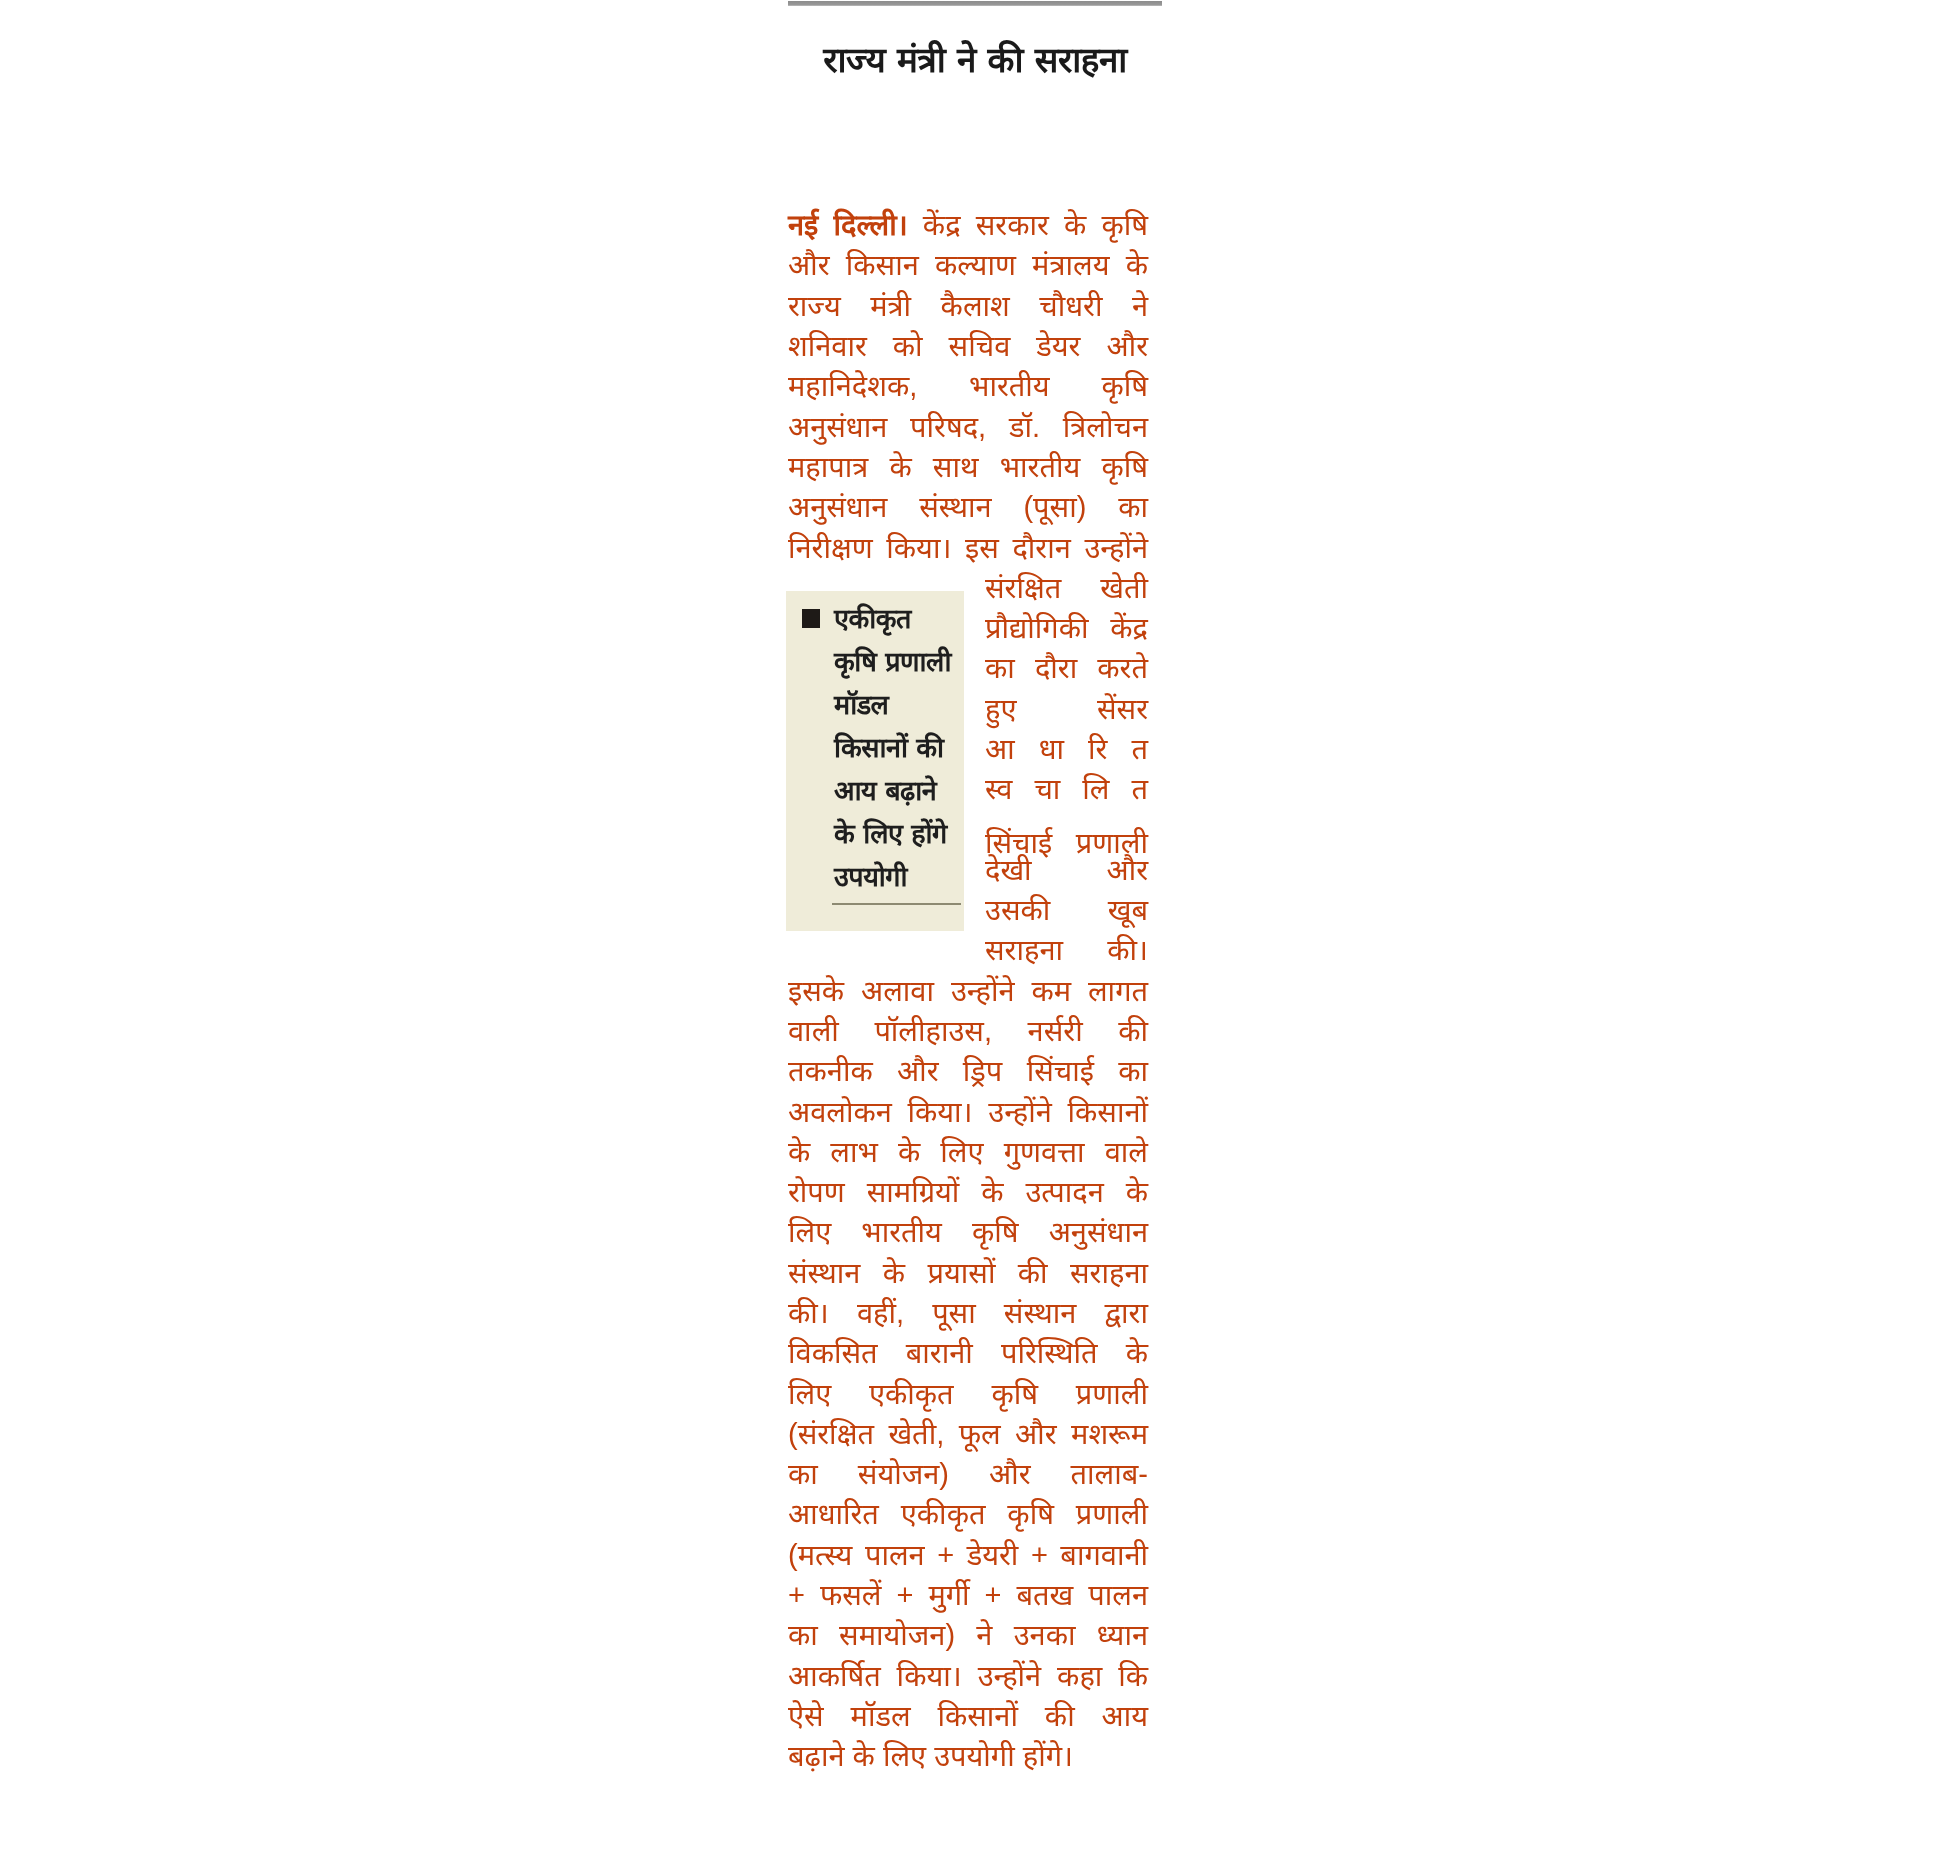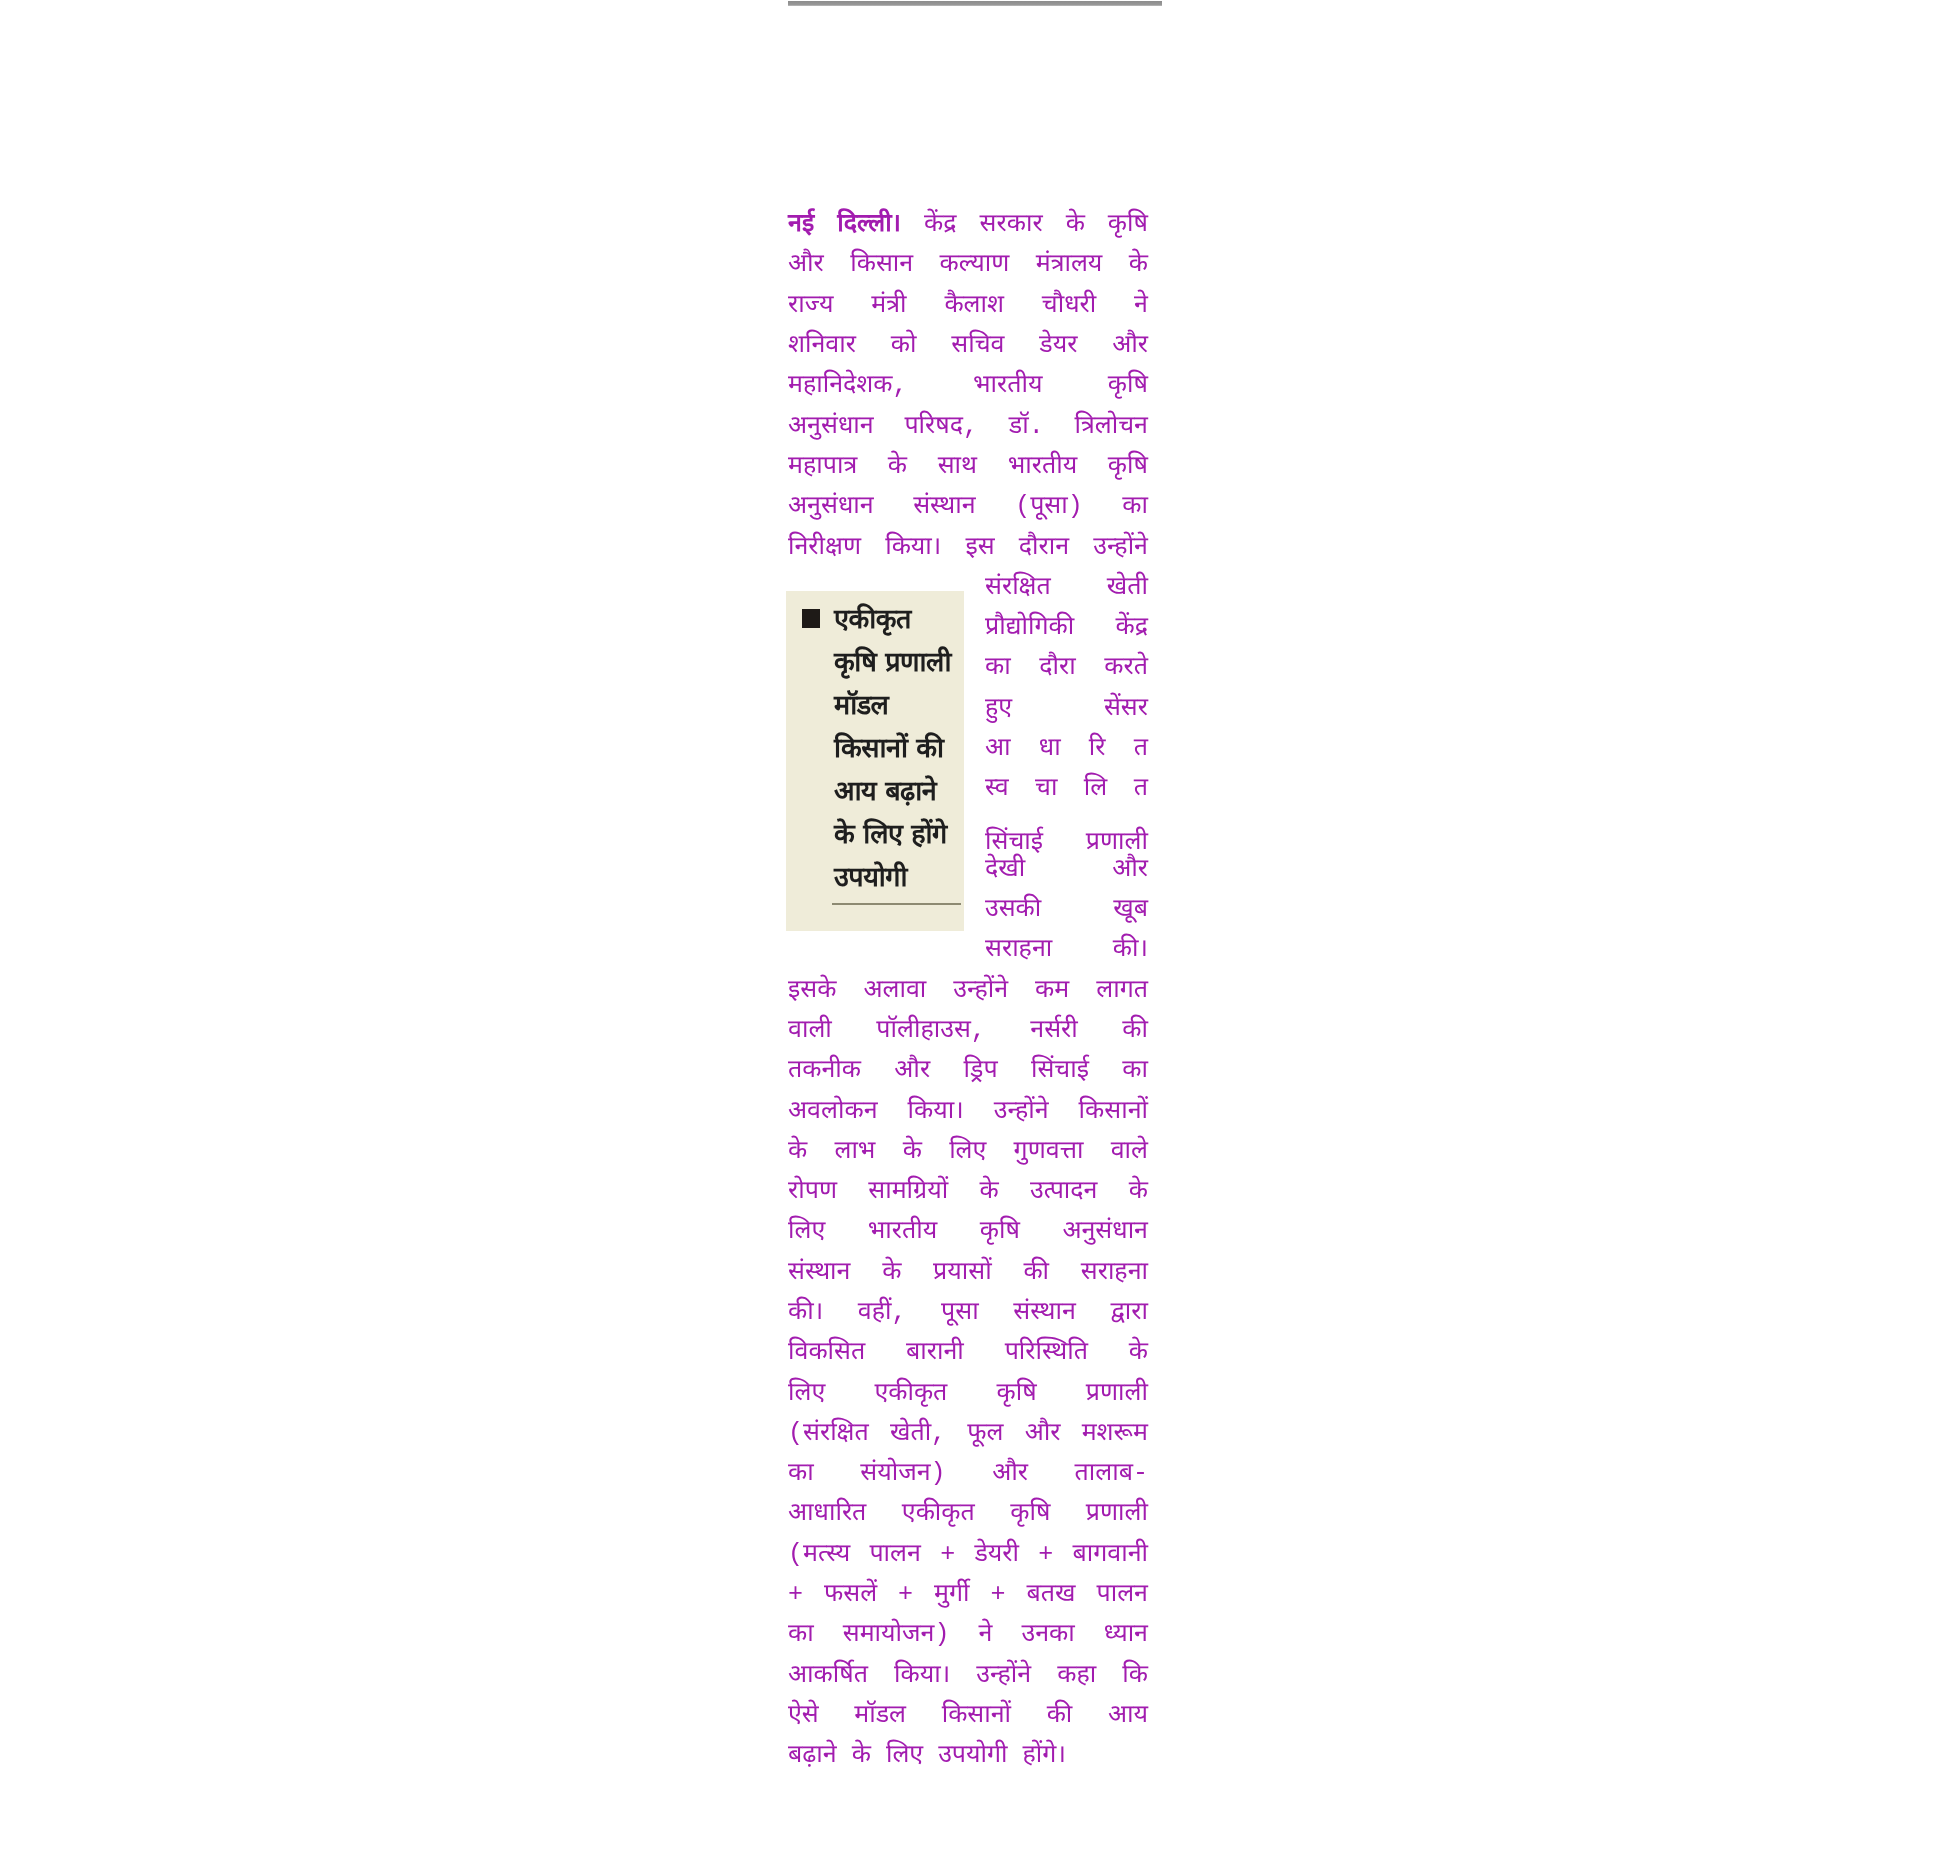--- a/index.html
+++ b/index.html
@@ -46,26 +46,26 @@
     position: absolute;
     left: 0;
     top: 0;
     width: 100%;
     height: 100%;
   }
   .bl {
     position: absolute;
     height: 40px;
     line-height: 40px;
-    font-size: 25px;
+    font-size: 29px;
     white-space: nowrap;
     text-align: justify;
     text-align-last: justify;
-    color: #a21caf;
-    font-family: Liberation Mono, monospace;
+    color: #c2410c;
+    font-family: Liberation Sans, sans-serif;
   }
   .bl.last {
     text-align-last: left;
   }
   .bl.full { left: 788px; width: 360px; }
   .bl.wrap { left: 985px; width: 163px; }
   .dateline {
     font-weight: bold;
   }
   .callout {
@@ -109,20 +109,21 @@
     height: 1.6px;
     background: #8d8a72;
   }
 </style>
 </head>
 <body>
 
 <div class="top-rule"></div>
 
 <h1 class="headline">
+  <span class="hl-line">राज्य मंत्री ने की सराहना</span>
 </h1>
 
 <div class="body-lines" id="body-lines">
     <div class="bl full" style="top: 205px;"><span class="dateline">नई दिल्ली।</span><span> केंद्र सरकार के कृषि</span></div>
     <div class="bl full" style="top: 245px;"><span>और किसान कल्याण मंत्रालय के</span></div>
     <div class="bl full" style="top: 286px;"><span>राज्य मंत्री कैलाश चौधरी ने</span></div>
     <div class="bl full" style="top: 326px;"><span>शनिवार को सचिव डेयर और</span></div>
     <div class="bl full" style="top: 366px;"><span>महानिदेशक, भारतीय कृषि</span></div>
     <div class="bl full" style="top: 407px;"><span>अनुसंधान परिषद, डॉ. त्रिलोचन</span></div>
     <div class="bl full" style="top: 447px;"><span>महापात्र के साथ भारतीय कृषि</span></div>

